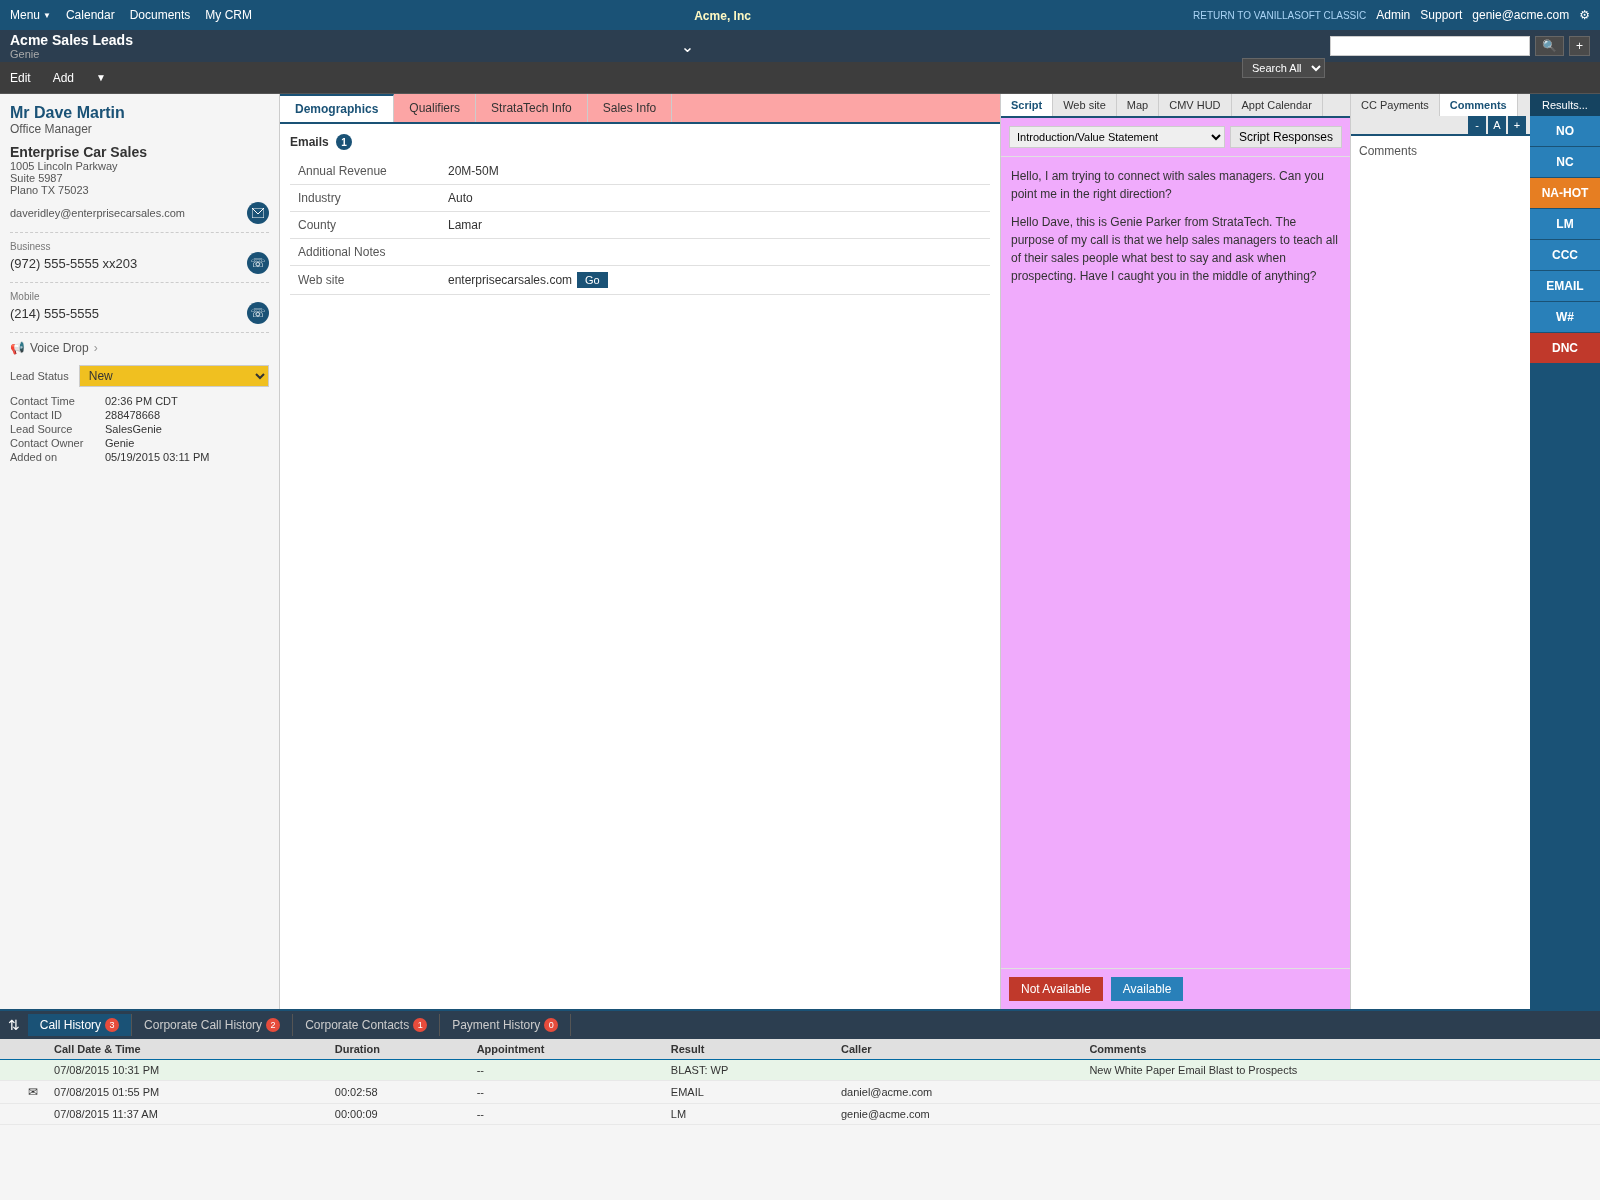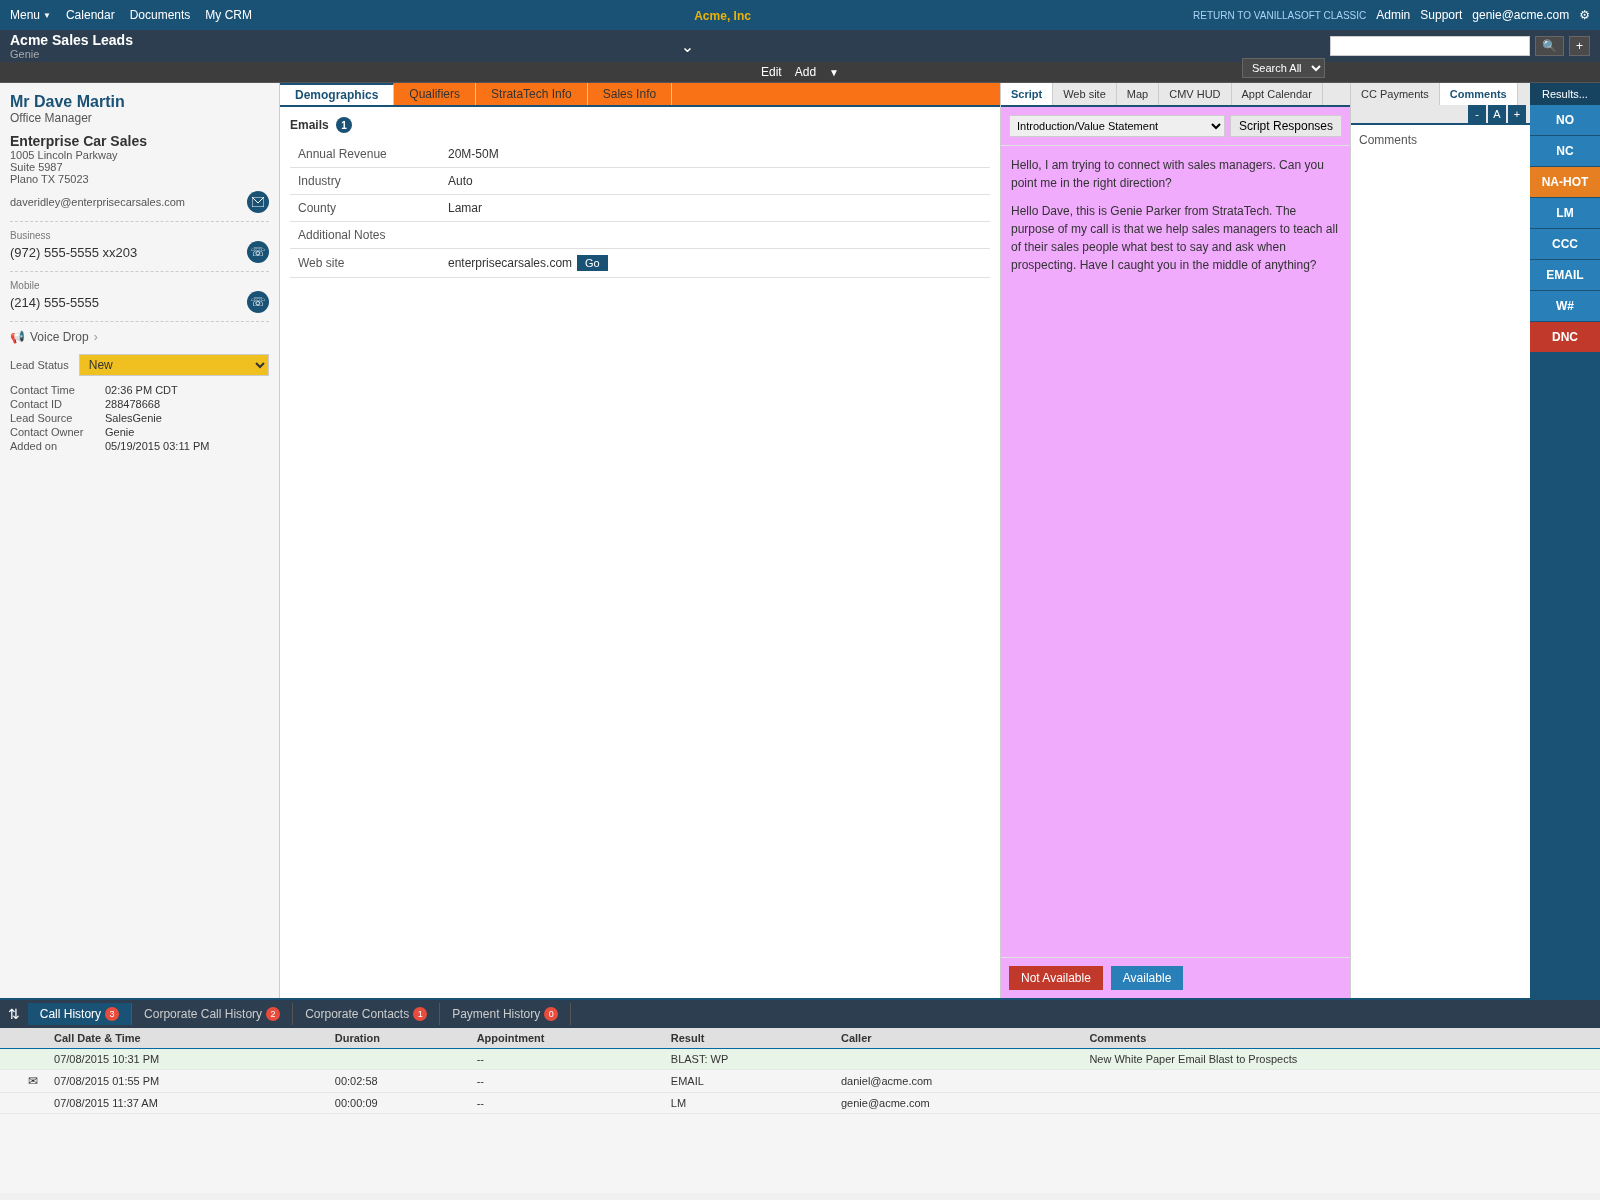--- a/index.html
+++ b/index.html
@@ -9,21 +9,21 @@
     .top-nav {
       background: #1a5276;
       color: white;
       height: 30px;
       display: flex;
       align-items: center;
       padding: 0 10px;
       justify-content: space-between;
     }
     .top-nav-left { display: flex; align-items: center; gap: 15px; }
-    .top-nav-center { font-size: 14px; font-weight: bold; color: #eab308; }
+    .top-nav-center { font-size: 14px; font-weight: bold; color: #fef9c3; }
     .top-nav-right { display: flex; align-items: center; gap: 10px; font-size: 12px; }
     .menu-item { display: flex; align-items: center; gap: 3px; cursor: pointer; }
     .dropdown-arrow { font-size: 8px; }
 
     
     .search-bar-row {
       background: #2c3e50;
       height: 32px;
       display: flex;
       align-items: center;
@@ -33,27 +33,26 @@
     .app-title { color: white; font-size: 14px; font-weight: bold; }
     .app-subtitle { color: #aaa; font-size: 11px; }
     .search-area { display: flex; align-items: center; gap: 5px; }
     .search-dropdown { background: #4a4a4a; color: white; border: 1px solid #666; padding: 2px 5px; font-size: 11px; margin-top: 44px; }
     .search-input { width: 200px; padding: 2px 5px; border: 1px solid #ccc; }
     .search-btn { background: #4a4a4a; color: white; border: 1px solid #666; padding: 2px 6px; cursor: pointer; }
 
     
     .edit-toolbar {
       background: #3d3d3d;
-      height: 21px;
+      height: 32px;
       display: flex;
       align-items: center;
       padding: 0 10px;
-      gap: 13px;
+      gap: 22px;
       border-bottom: 1px solid #555;
-      justify-content: center;
     }
     .edit-toolbar span { color: white; cursor: pointer; }
     .toolbar-dropdown { color: white; font-size: 10px; }
 
     
     .main-layout {
       display: flex;
       height: calc(1200px - 30px - 32px - 28px - 195px);
       overflow: hidden;
     }
@@ -95,23 +94,23 @@
     .center-panel {
       flex: 1;
       display: flex;
       flex-direction: column;
       overflow: hidden;
     }
 
     
     .tabs-row {
       display: flex;
-      background: #f97316;
+      background: #fca5a5;
       border-bottom: 2px solid #1a5276;
-      height: 24px;
+      height: 30px;
     }
     .tab {
       padding: 5px 15px;
       cursor: pointer;
       color: #333;
       border-right: 1px solid #ccc;
       display: flex;
       align-items: center;
       font-size: 12px;
     }

